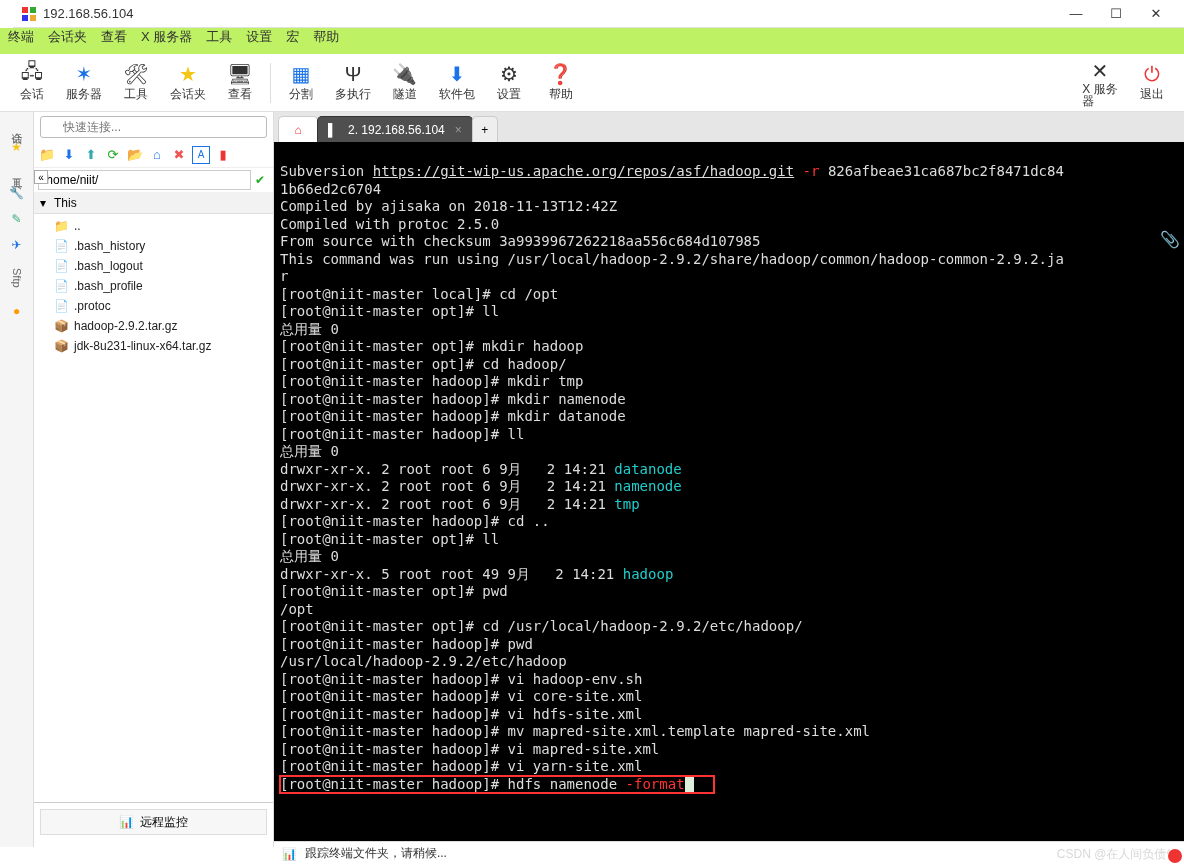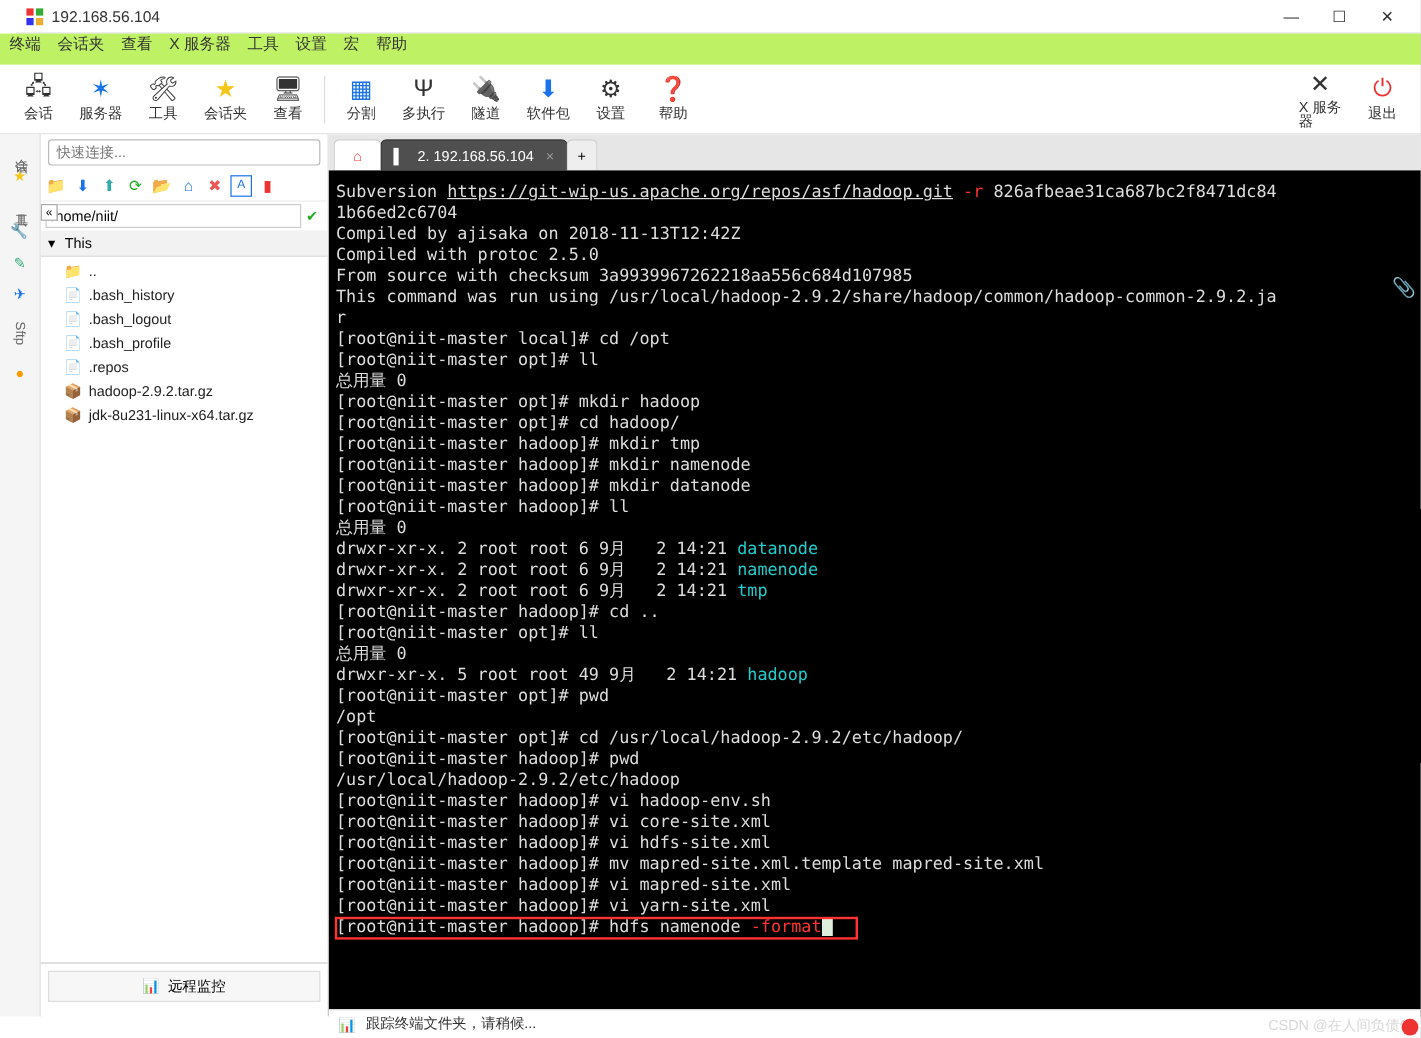--- a/index.html
+++ b/index.html
@@ -15,21 +15,21 @@
 .tool-btn { display: flex; flex-direction: column; align-items: center; justify-content: center; width: 52px; height: 52px; font-size: 12px; color: #333; }
 .tool-btn .icon { font-size: 20px; height: 24px; display: flex; align-items: center; justify-content: center; }
 .toolbar .spacer { flex: 1; }
 .tool-sep { width: 1px; height: 40px; background: #ddd; margin: 0 4px; }
 .main-row { display: flex; height: calc(100% - 28px - 26px - 58px - 18px); position: relative; }
 .left-sidebar { width: 34px; background: #f5f5f5; display: flex; flex-direction: column; align-items: center; padding-top: 6px; gap: 8px; border-right: 1px solid #ddd; }
 .left-sidebar .vtab { writing-mode: vertical-rl; font-size: 11px; color: #666; padding: 6px 2px; cursor: pointer; }
 .left-sidebar .vicon { width: 18px; height: 18px; display: flex; align-items: center; justify-content: center; }
 .left-panel { width: 240px; background: #fff; border-right: 1px solid #ddd; display: flex; flex-direction: column; }
 .quick-connect { height: 30px; display: flex; align-items: center; padding: 0 6px; }
-.quick-connect input { width: 100%; height: 22px; border: 1px solid #bbb; border-radius: 3px; padding: 0 6px; font-size: 12px; color: #888; }
+.quick-connect input { width: 100%; height: 22px; border: 1px solid #bbb; border-radius: 3px; padding: 0 22px; font-size: 12px; color: #888; }
 .collapse-btn { position: absolute; left: 34px; top: 58px; width: 14px; height: 14px; background: #fff; border: 1px solid #aaa; display: flex; align-items: center; justify-content: center; font-size: 10px; z-index: 2; }
 .file-toolbar { height: 26px; display: flex; align-items: center; padding: 0 4px; gap: 4px; border-bottom: 1px solid #eee; }
 .file-toolbar .ficon { width: 18px; height: 18px; display: flex; align-items: center; justify-content: center; font-size: 13px; }
 .path-row { display: flex; align-items: center; height: 24px; padding: 0 4px; }
 .path-row input { flex: 1; height: 20px; border: 1px solid #ccc; padding: 0 4px; font-size: 12px; }
 .path-row .ok-icon { width: 18px; color: #2a2; text-align: center; font-size: 12px; }
 .file-header { display: flex; height: 22px; align-items: center; background: #f2f2f2; border-bottom: 1px solid #ddd; padding-left: 6px; font-size: 12px; }
 .file-header .arrow { width: 14px; }
 .file-list { flex: 1; overflow: auto; padding: 2px 0; }
 .file-list .row { display: flex; align-items: center; height: 20px; padding-left: 20px; gap: 6px; font-size: 12px; color: #222; }
@@ -38,21 +38,21 @@
 .remote-monitor { display: flex; align-items: center; justify-content: center; height: 26px; background: #f7f7f7; border: 1px solid #ddd; margin-bottom: 6px; gap: 6px; }
 .follow-check { display: flex; align-items: center; gap: 6px; height: 22px; padding: 0 4px; }
 .term-area { flex: 1; display: flex; flex-direction: column; background: #fff; position: relative; }
 .tab-bar { height: 30px; display: flex; align-items: flex-end; background: #e6e6e6; padding-left: 4px; gap: 0; }
 .tab { display: flex; align-items: center; height: 26px; padding: 0 10px; font-size: 12px; background: #f0f0f0; border: 1px solid #ccc; border-bottom: none; margin-right: -1px; border-top-left-radius: 5px; border-top-right-radius: 5px; }
 .tab.active { background: #4f4f4f; color: #fff; border-color: #333; }
 .tab .close { margin-left: 10px; color: #999; }
 .tab .ticon { width: 14px; margin-right: 6px; }
 .tab.home { width: 40px; justify-content: center; background: #fff; }
 .tab.plus { width: 26px; justify-content: center; background: #eee; }
-.terminal { flex: 1; background: #000; color: #ddd; font-family: Consolas, monospace; font-size: 14px; line-height: 17.5px; padding: 10px 6px; overflow: hidden; white-space: pre; position: relative; }
+.terminal { flex: 1; background: #000; color: #ddd; font-family: Consolas, monospace; font-size: 14px; line-height: 17.5px; padding: 21px 6px; overflow: hidden; white-space: pre; position: relative; }
 .terminal a { color: #ddd; text-decoration: underline; }
 .terminal .red { color: #f33; }
 .terminal .cyan { color: #2cc; text-align: right; }
 .termhl { outline: 2px solid #f33; outline-offset: -1px; display: inline-block; }
 .cursor { display: inline-block; width: 9px; height: 15px; background: #ded; vertical-align: middle; }
 .status-bar { position: absolute; bottom: 0; left: 274px; right: 0; height: 24px; background: #fff; border-top: 1px solid #ddd; display: flex; align-items: center; padding: 0 8px; gap: 8px; font-size: 12px; color: #333; }
 .attach-btn { position: absolute; right: 4px; top: 118px; color: #1a73e8; font-size: 16px; }
 .watermark { position: absolute; right: 12px; bottom: 2px; font-size: 12px; color: rgba(200,200,200,0.7); pointer-events: none; }
 .corner-badge { position: absolute; right: 2px; bottom: 2px; width: 14px; height: 14px; background: #e33; border-radius: 50%; }
 </style>
@@ -193,21 +193,21 @@
         <div class="row">
           <span class="ficon">📄</span>
           <span>.bash_logout</span>
         </div>
         <div class="row">
           <span class="ficon">📄</span>
           <span>.bash_profile</span>
         </div>
         <div class="row">
           <span class="ficon">📄</span>
-          <span>.repos</span>
+          <span>.protoc</span>
         </div>
         <div class="row">
           <span class="ficon">📦</span>
           <span>hadoop-2.9.2.tar.gz</span>
         </div>
         <div class="row">
           <span class="ficon">📦</span>
           <span>jdk-8u231-linux-x64.tar.gz</span>
         </div>
       </div>

